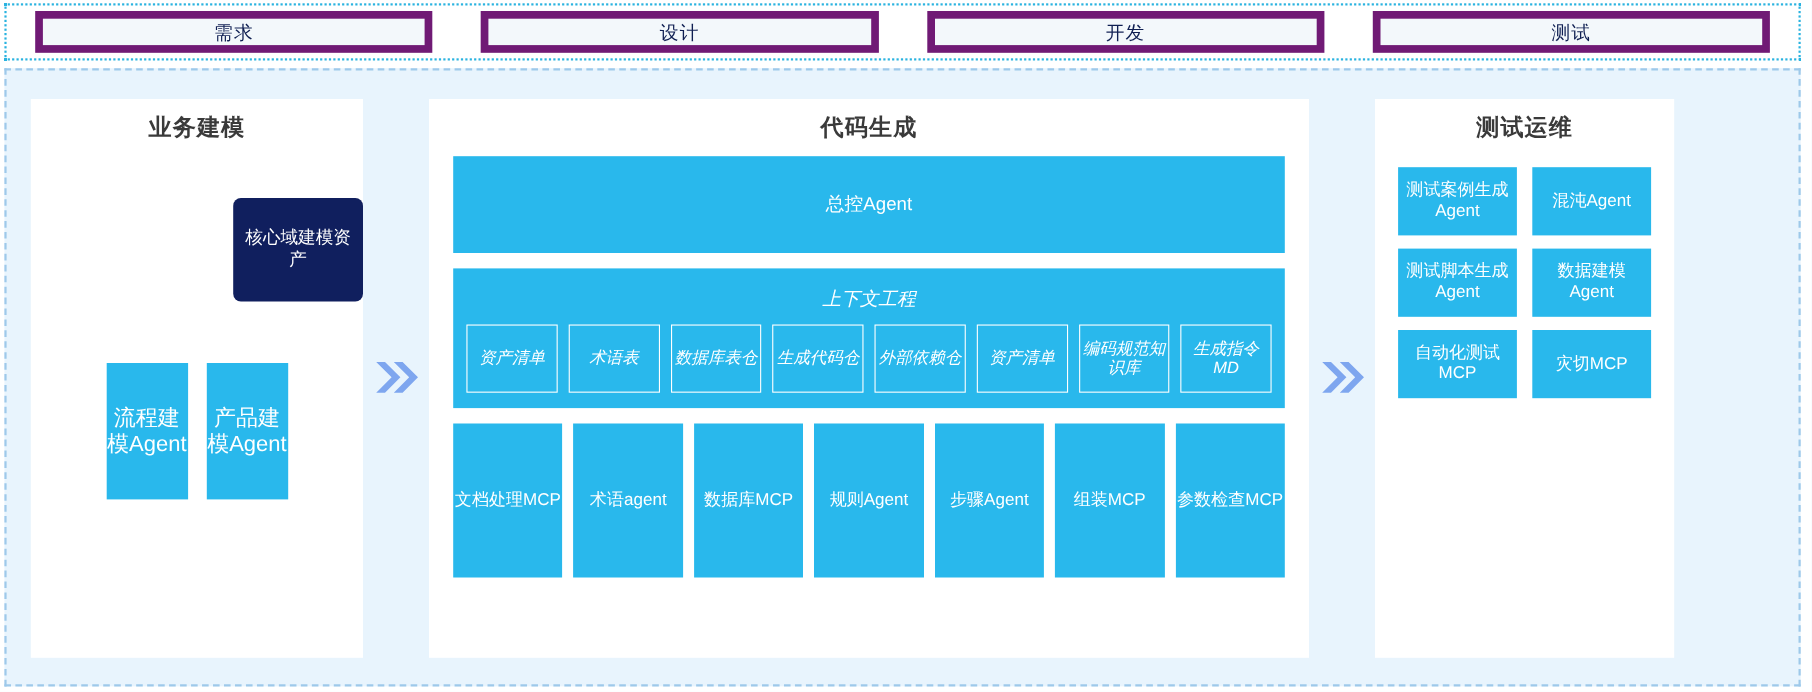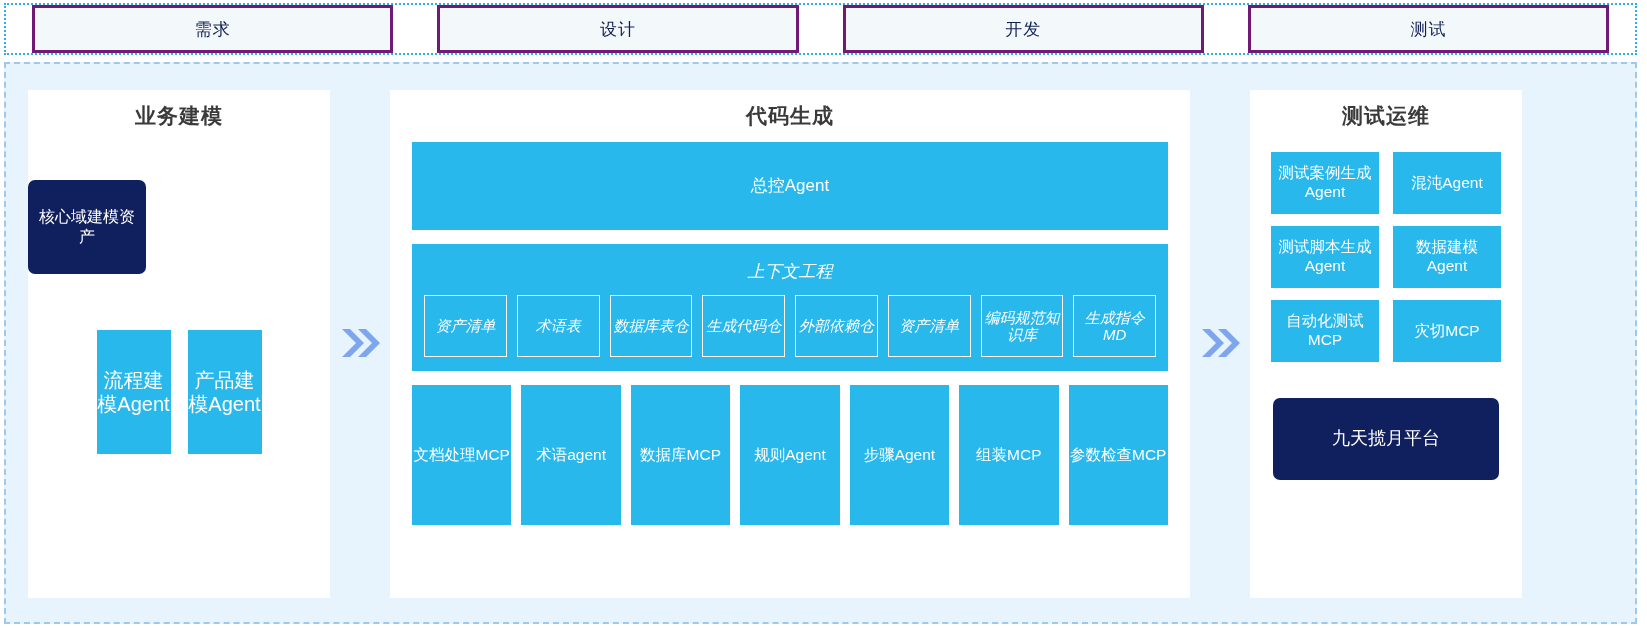--- a/index.html
+++ b/index.html
@@ -15,23 +15,23 @@
   .phase-strip{
     position:absolute;left:4px;top:3px;width:1633px;height:52px;
     border:2px dotted #2ab3e0;
     background:#ffffff;
     box-sizing:border-box;
     display:flex;align-items:center;justify-content:space-between;
     padding:0 26px;
     gap:44px;
   }
   .phase-box{
-    flex:1 1 0;height:48px;
+    flex:1 1 0;height:38px;
     background:#f3f8fb;
-    border:3px solid #701a75;
+    border:7px solid #701a75;
     box-sizing:border-box;
     display:flex;align-items:center;justify-content:center;
     color:#0f1f52;font-size:17px;letter-spacing:1px;
   }
 
   
   .main-region{
     position:absolute;left:4px;top:62px;width:1633px;height:562px;
     border:2px dashed #9ec9ea;
     background:#e8f4fd;
@@ -67,21 +67,21 @@
     text-align:center;line-height:1.22;
   }
   .cyan{
     background:#29b8ec;color:#ffffff;
     display:flex;align-items:center;justify-content:center;
     text-align:center;line-height:1.22;
   }
 
   
   .left-assets{
-    display:flex;justify-content:flex-start;gap:21px;margin-top:50px;
+    display:flex;justify-content:flex-end;gap:21px;margin-top:50px;
   }
   .left-assets .navy{width:118px;height:94px;font-size:16px;padding:0 6px;box-sizing:border-box;}
   .left-agents{
     display:flex;justify-content:center;gap:17px;margin-top:56px;
   }
   .left-agents .cyan{width:74px;height:124px;font-size:20px;}
 
   
   .center-inner{padding:0 22px;box-sizing:border-box;}
   .master-agent{
@@ -257,21 +257,16 @@
           <span>数据建模Agent</span>
         </div>
         <div class="cyan">
           <span>自动化测试MCP</span>
         </div>
         <div class="cyan">
           <span>灾切MCP</span>
         </div>
       </div>
 
-      <div class="platform-wrap">
-        <div class="navy platform">
-          <span>九天揽月平台</span>
-        </div>
-      </div>
     </div>
 
   </div>
 </div>
 
 </body></html>

